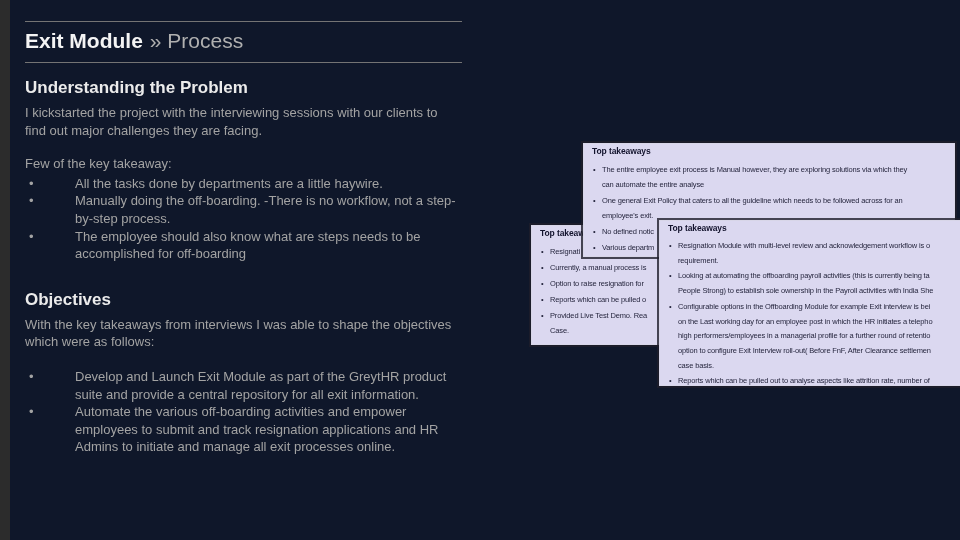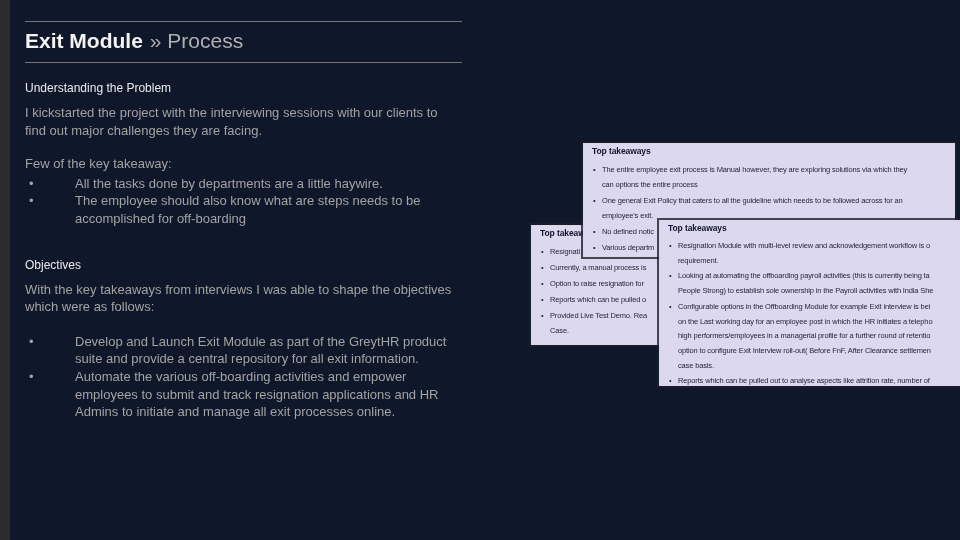--- a/index.html
+++ b/index.html
@@ -6,21 +6,21 @@
   body{width:960px;height:540px;overflow:hidden;background:#2d2d2d;font-family:"Liberation Sans",sans-serif;}
   .stage{position:relative;width:960px;height:540px;background:#0f172a;overflow:hidden;}
   .side-strip{position:absolute;left:0;top:0;width:10px;height:540px;background:#2c2c2c;}
 
   
   .left-col{position:absolute;left:25px;top:21px;width:437px;}
   .rule{height:0;border:none;border-top:1px solid #747474;margin:0;}
   .title-row{margin:7px 0 9px 0;font-size:21px;line-height:24px;}
   .title-bold{font-weight:bold;color:#f4f4f4;}
   .title-rest{color:#b0b0b0;margin-left:7px;}
-  .heading{font-size:12px;line-height:16px;color:#ebebeb;font-weight:normal;margin:17px 0 0 0;}
+  .heading{font-size:17px;line-height:16px;color:#ebebeb;font-weight:bold;margin:17px 0 0 0;}
   .heading.obj{margin-top:29px;}
   .body-p{font-size:13px;line-height:17.6px;color:#a3a3a3;margin:8px 0 0 0;}
   .label-p{margin-top:16px;}
   .blist{margin-top:2px;}
   .blist.gap{margin-top:17px;}
   .bitem{display:flex;font-size:13px;line-height:17.6px;color:#a3a3a3;gap:34px;}
   .dot{flex:none;width:16px;padding-left:4px;box-sizing:border-box;}
   .dot::before{content:"\2022";}
   .btext{flex:1;}
 
@@ -52,20 +52,24 @@
     <hr class="rule">
 
     <h2 class="heading">Understanding the Problem</h2>
     <p class="body-p">I kickstarted the project with the interviewing sessions with our clients to find out major challenges they are facing.</p>
     <p class="body-p label-p">Few of the key takeaway:</p>
 
     <div class="blist">
       <div class="bitem">
         <span class="dot"></span>
         <span class="btext">All the tasks done by departments are a little haywire.</span>
+      </div>
+      <div class="bitem">
+        <span class="dot"></span>
+        <span class="btext">Manually doing the off-boarding. -There is no workflow, not a step-by-step process.</span>
       </div>
       <div class="bitem">
         <span class="dot"></span>
         <span class="btext">The employee should also know what are steps needs to be accomplished for off-boarding</span>
       </div>
     </div>
 
     <h2 class="heading obj">Objectives</h2>
     <p class="body-p">With the key takeaways from interviews I was able to shape the objectives which were as follows:</p>
 
@@ -115,21 +119,21 @@
       </div>
     </div>
   </div>
 
   <div class="card card-top">
     <div class="card-title">Top takeaways</div>
     <div class="cb">
       <span class="cdot"></span>
       <div class="clines">
         <div>The entire employee exit process is Manual however, they are exploring solutions via which they</div>
-        <div>can options the entire process</div>
+        <div>can automate the entire analyse</div>
       </div>
     </div>
     <div class="cb">
       <span class="cdot"></span>
       <div class="clines">
         <div>One general Exit Policy that caters to all the guideline which needs to be followed across for an</div>
         <div>employee's exit.</div>
       </div>
     </div>
     <div class="cb">

